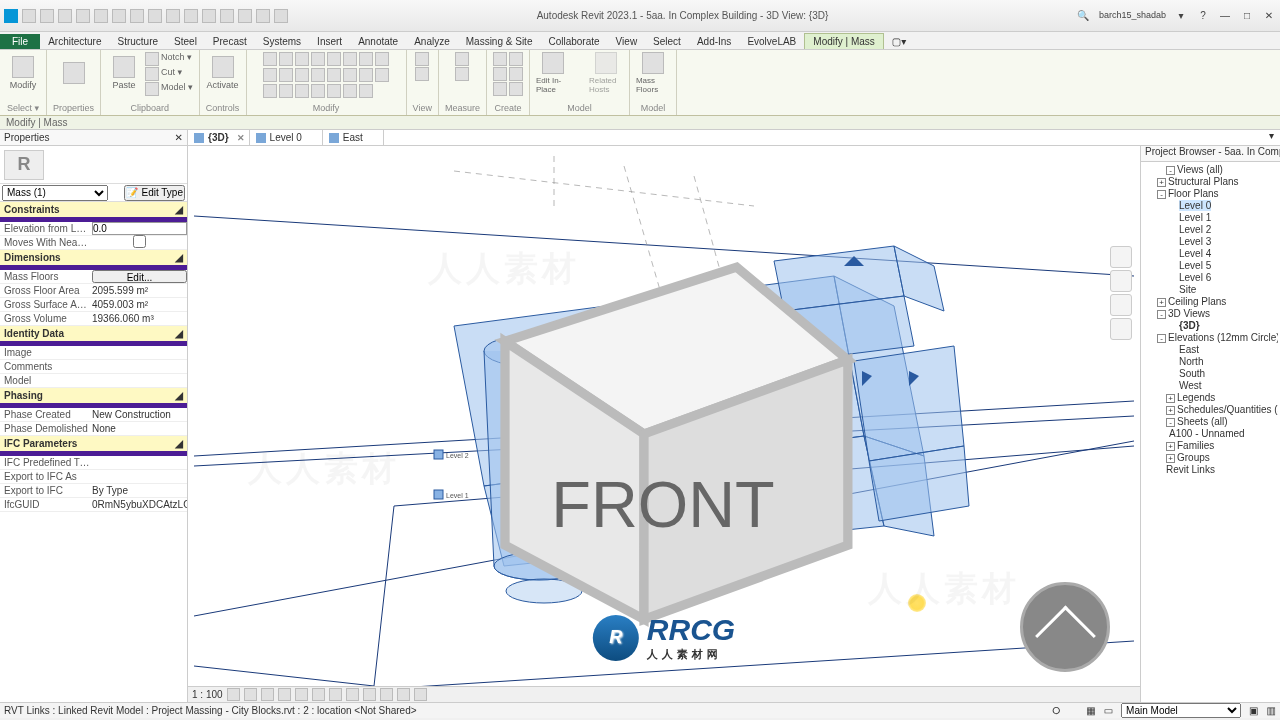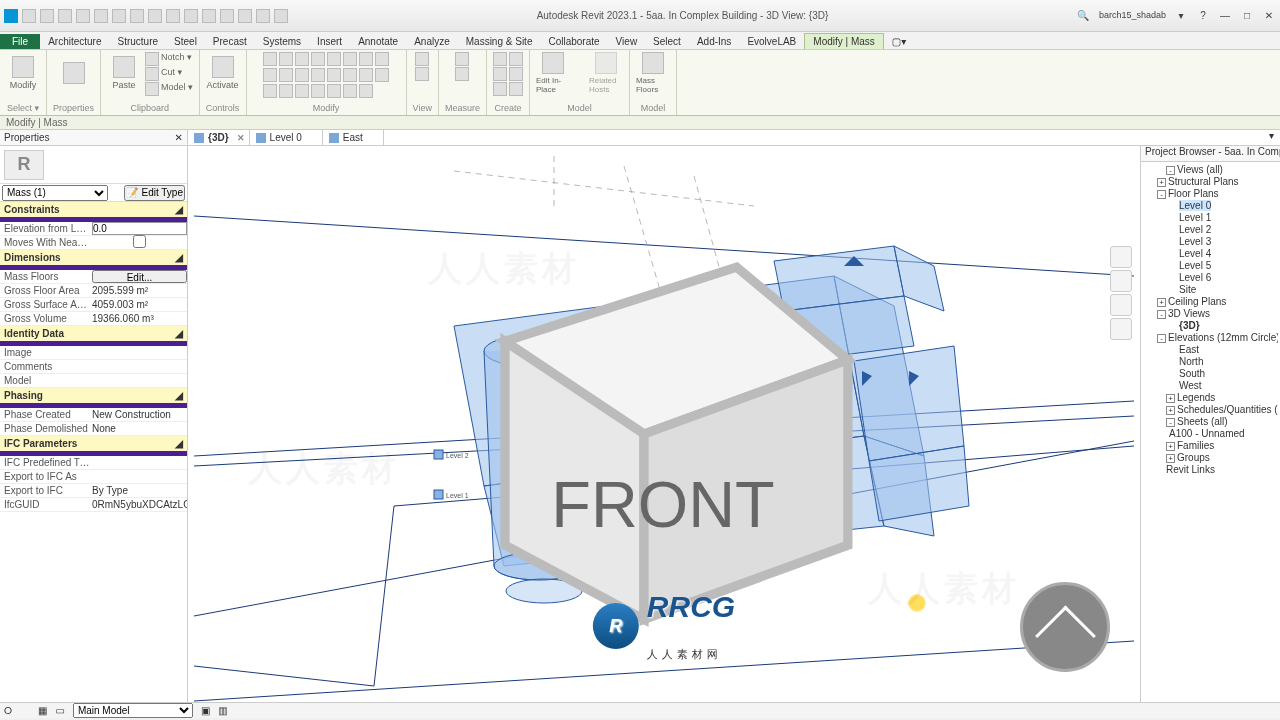--- a/index.html
+++ b/index.html
@@ -78,21 +78,21 @@
   .tree-node.selected span.label { background: #cde6ff; }
   .tree-ind0 { padding-left: 2px; margin-left: 21px; } .tree-ind1 { padding-left: 14px; } .tree-ind2 { padding-left: 26px; } .tree-ind3 { padding-left: 36px; }
   
   
   .statusbar { height: 16px; background: #f4f4f4; border-top: 1px solid #ccc; display: flex; align-items: center; font-size: 10px; padding: 0 4px; gap:8px; }
   .statusbar .left { flex:1; overflow:hidden; white-space:nowrap; }
   
   
   .watermark-logo { position: absolute; bottom: 40px; left: 50%; transform: translateX(-50%); font-size: 30px; font-weight: bold; color: #1a5490; text-shadow: 1px 1px 2px #fff; display:flex; align-items:center; gap:8px; pointer-events:none; font-style: italic; }
   .watermark-logo .circ { width:46px; height:46px; border-radius:50%; background: linear-gradient(#2a7fc4,#0d4c80); display:flex; align-items:center; justify-content:center; color:#fff; font-size:18px; }
-  .watermark-logo .sub { font-size:11px; color:#333; display:block; font-style:normal; font-weight:normal; letter-spacing:4px;margin-top:23px; }
+  .watermark-logo .sub { font-size:11px; color:#333; display:block; font-style:normal; font-weight:bold; letter-spacing:4px; }
   .cursor-highlight { position:absolute; width:18px; height:18px; background: radial-gradient(#ffe066,#ffcc00aa,transparent); border-radius:50%; bottom: 90px; left: 720px; }
   
   .record-btn { position:absolute; bottom:30px; right:30px; width:90px; height:90px; border-radius:50%; background:#888; border:3px solid #aaa; display:flex; align-items:center; justify-content:center; }
   .record-btn::before { content:""; width:40px; height:40px; border-top:3px solid #fff; border-right:3px solid #fff; transform: rotate(-45deg) translate(-6px,6px); }
   
   .wm-text { position:absolute; color:rgba(0,0,0,0.04); font-size:34px; font-weight:bold; letter-spacing:4px; pointer-events:none; transform: rotate(0); }
 </style>
 </head>
 <body>
 
@@ -480,20 +480,35 @@
       <text x="20" y="40" font-size="7" fill="#666">FRONT</text>
     </svg>
     <div class="navbar-right">
       <div></div>
       <div></div>
       <div></div>
       <div></div>
     </div>
     
     
+    <div class="view-controlbar">
+      <span>1 : 100</span>
+      <div class="ic"></div>
+      <div class="ic"></div>
+      <div class="ic"></div>
+      <div class="ic"></div>
+      <div class="ic"></div>
+      <div class="ic"></div>
+      <div class="ic"></div>
+      <div class="ic"></div>
+      <div class="ic"></div>
+      <div class="ic"></div>
+      <div class="ic"></div>
+      <div class="ic"></div>
+    </div>
     
     <div class="cursor-highlight"></div>
     
     <div class="watermark-logo">
       <div class="circ">R</div>
       <div>
         <span>RRCG</span>
         <span class="sub">人人素材网</span>
       </div>
     </div>
@@ -534,20 +549,21 @@
         <div class="tree-node tree-ind2"><span class="label">A100 - Unnamed</span></div>
         <div class="tree-node tree-ind0"><span class="exp">+</span><span class="label">Families</span></div>
         <div class="tree-node tree-ind0"><span class="exp">+</span><span class="label">Groups</span></div>
         <div class="tree-node tree-ind0"><span class="label">Revit Links</span></div>
       </div>
   </div>
 
 </div>
 
 <div class="statusbar">
+  <div class="left">RVT Links : Linked Revit Model : Project Massing - City Blocks.rvt : 2 : location &lt;Not Shared&gt;</div>
   <span>⭘</span>
   <span style="width:10px"></span>
   <span>▦</span>
   <span>▭</span>
   <select style="font-size:10px;width:120px"><option>Main Model</option></select>
   <span>▣</span>
   <span>▥</span>
 </div>
 
 </body></html>

